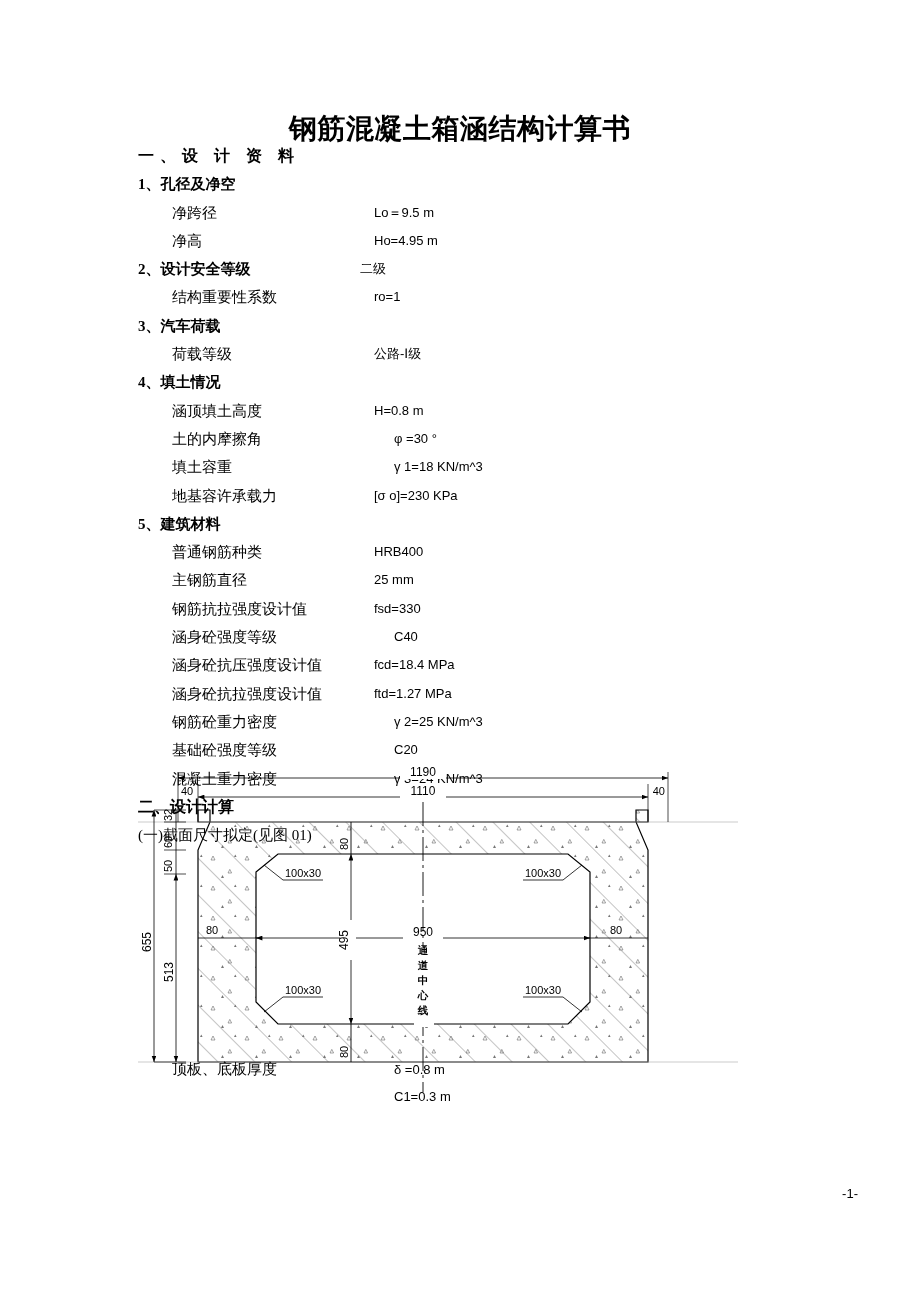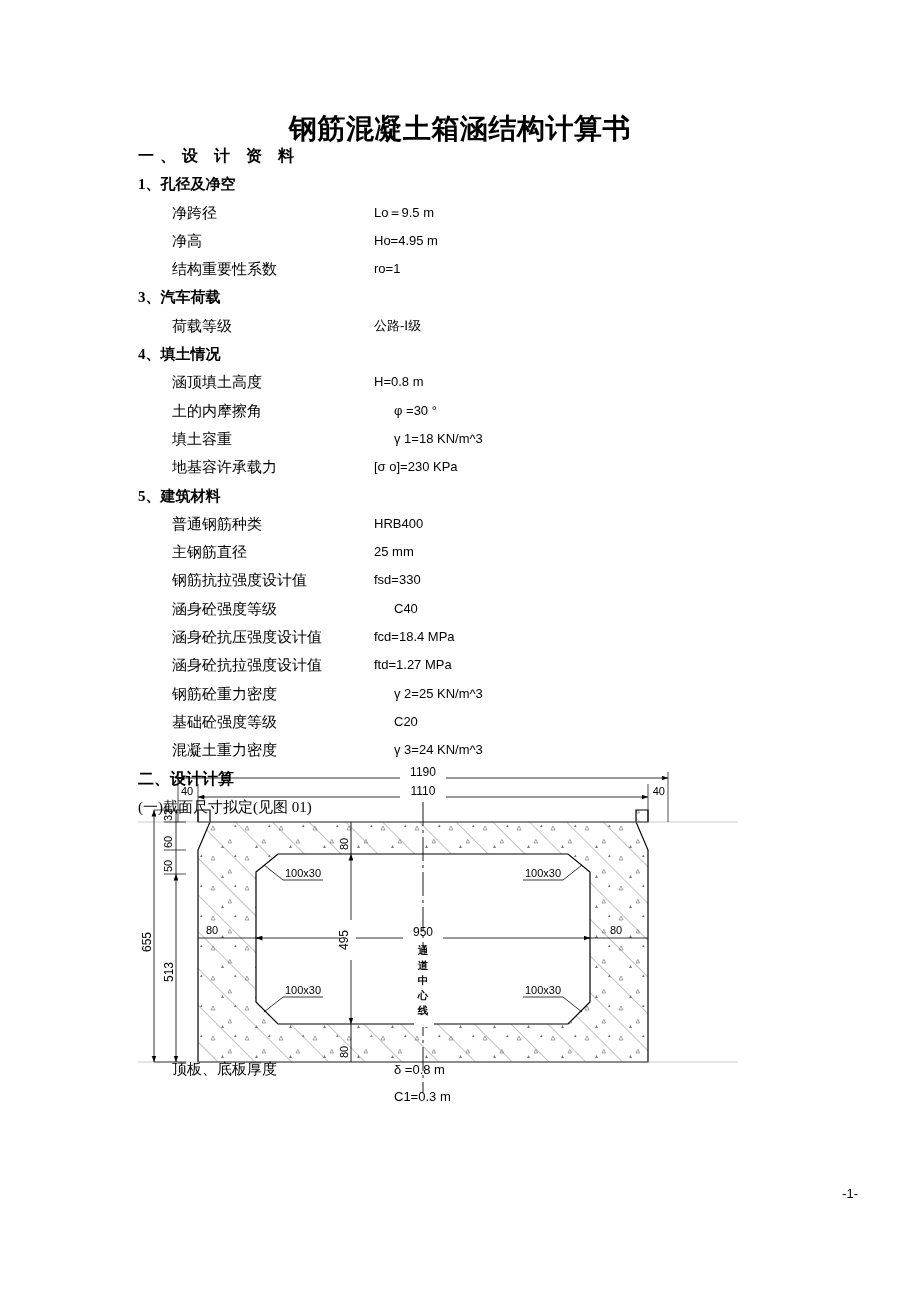--- a/index.html
+++ b/index.html
@@ -137,20 +137,24 @@
     <div class="line lvl2b">
       <span class="lbl">净跨径</span>
       <span class="val">Lo＝9.5 m</span>
     </div>
 
     <div class="line lvl2b">
       <span class="lbl">净高</span>
       <span class="val">Ho=4.95 m</span>
     </div>
 
+    <div class="line lvl2">
+      <span class="lbl num-head">2、设计安全等级</span>
+      <span class="val indent">二级</span>
+    </div>
 
     <div class="line lvl2b">
       <span class="lbl">结构重要性系数</span>
       <span class="val">ro=1</span>
     </div>
 
     <div class="line lvl2">
       <span class="lbl num-head">3、汽车荷载</span>
     </div>
 

